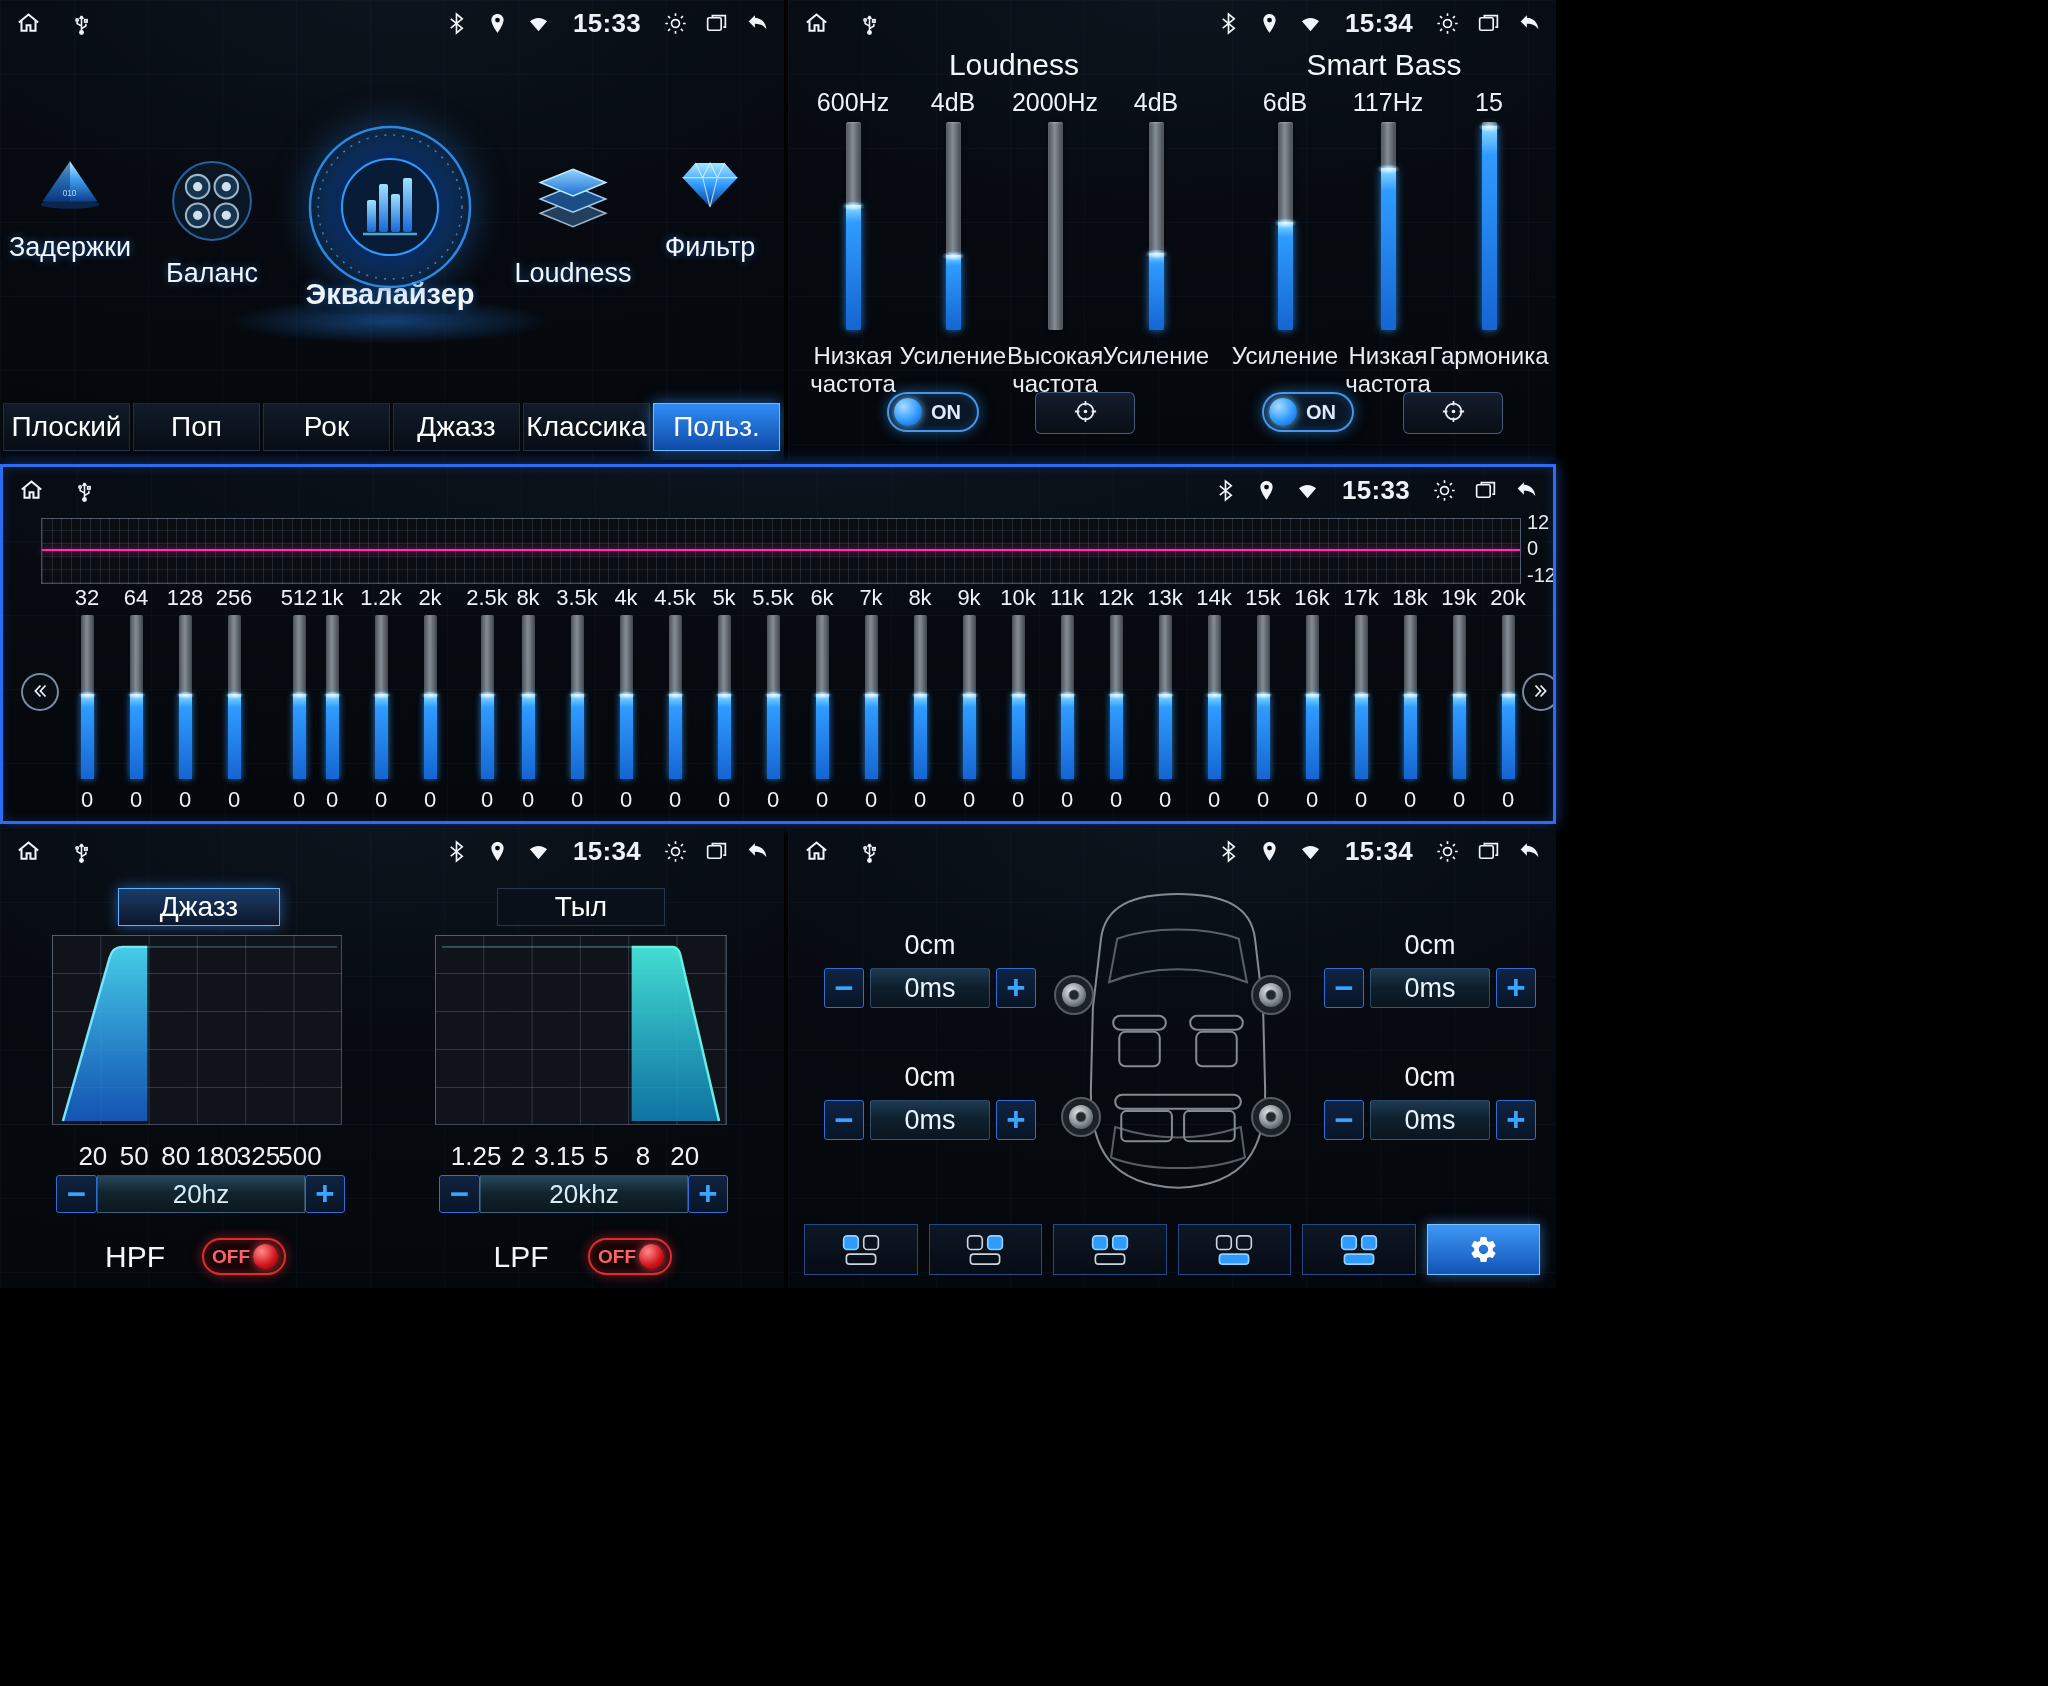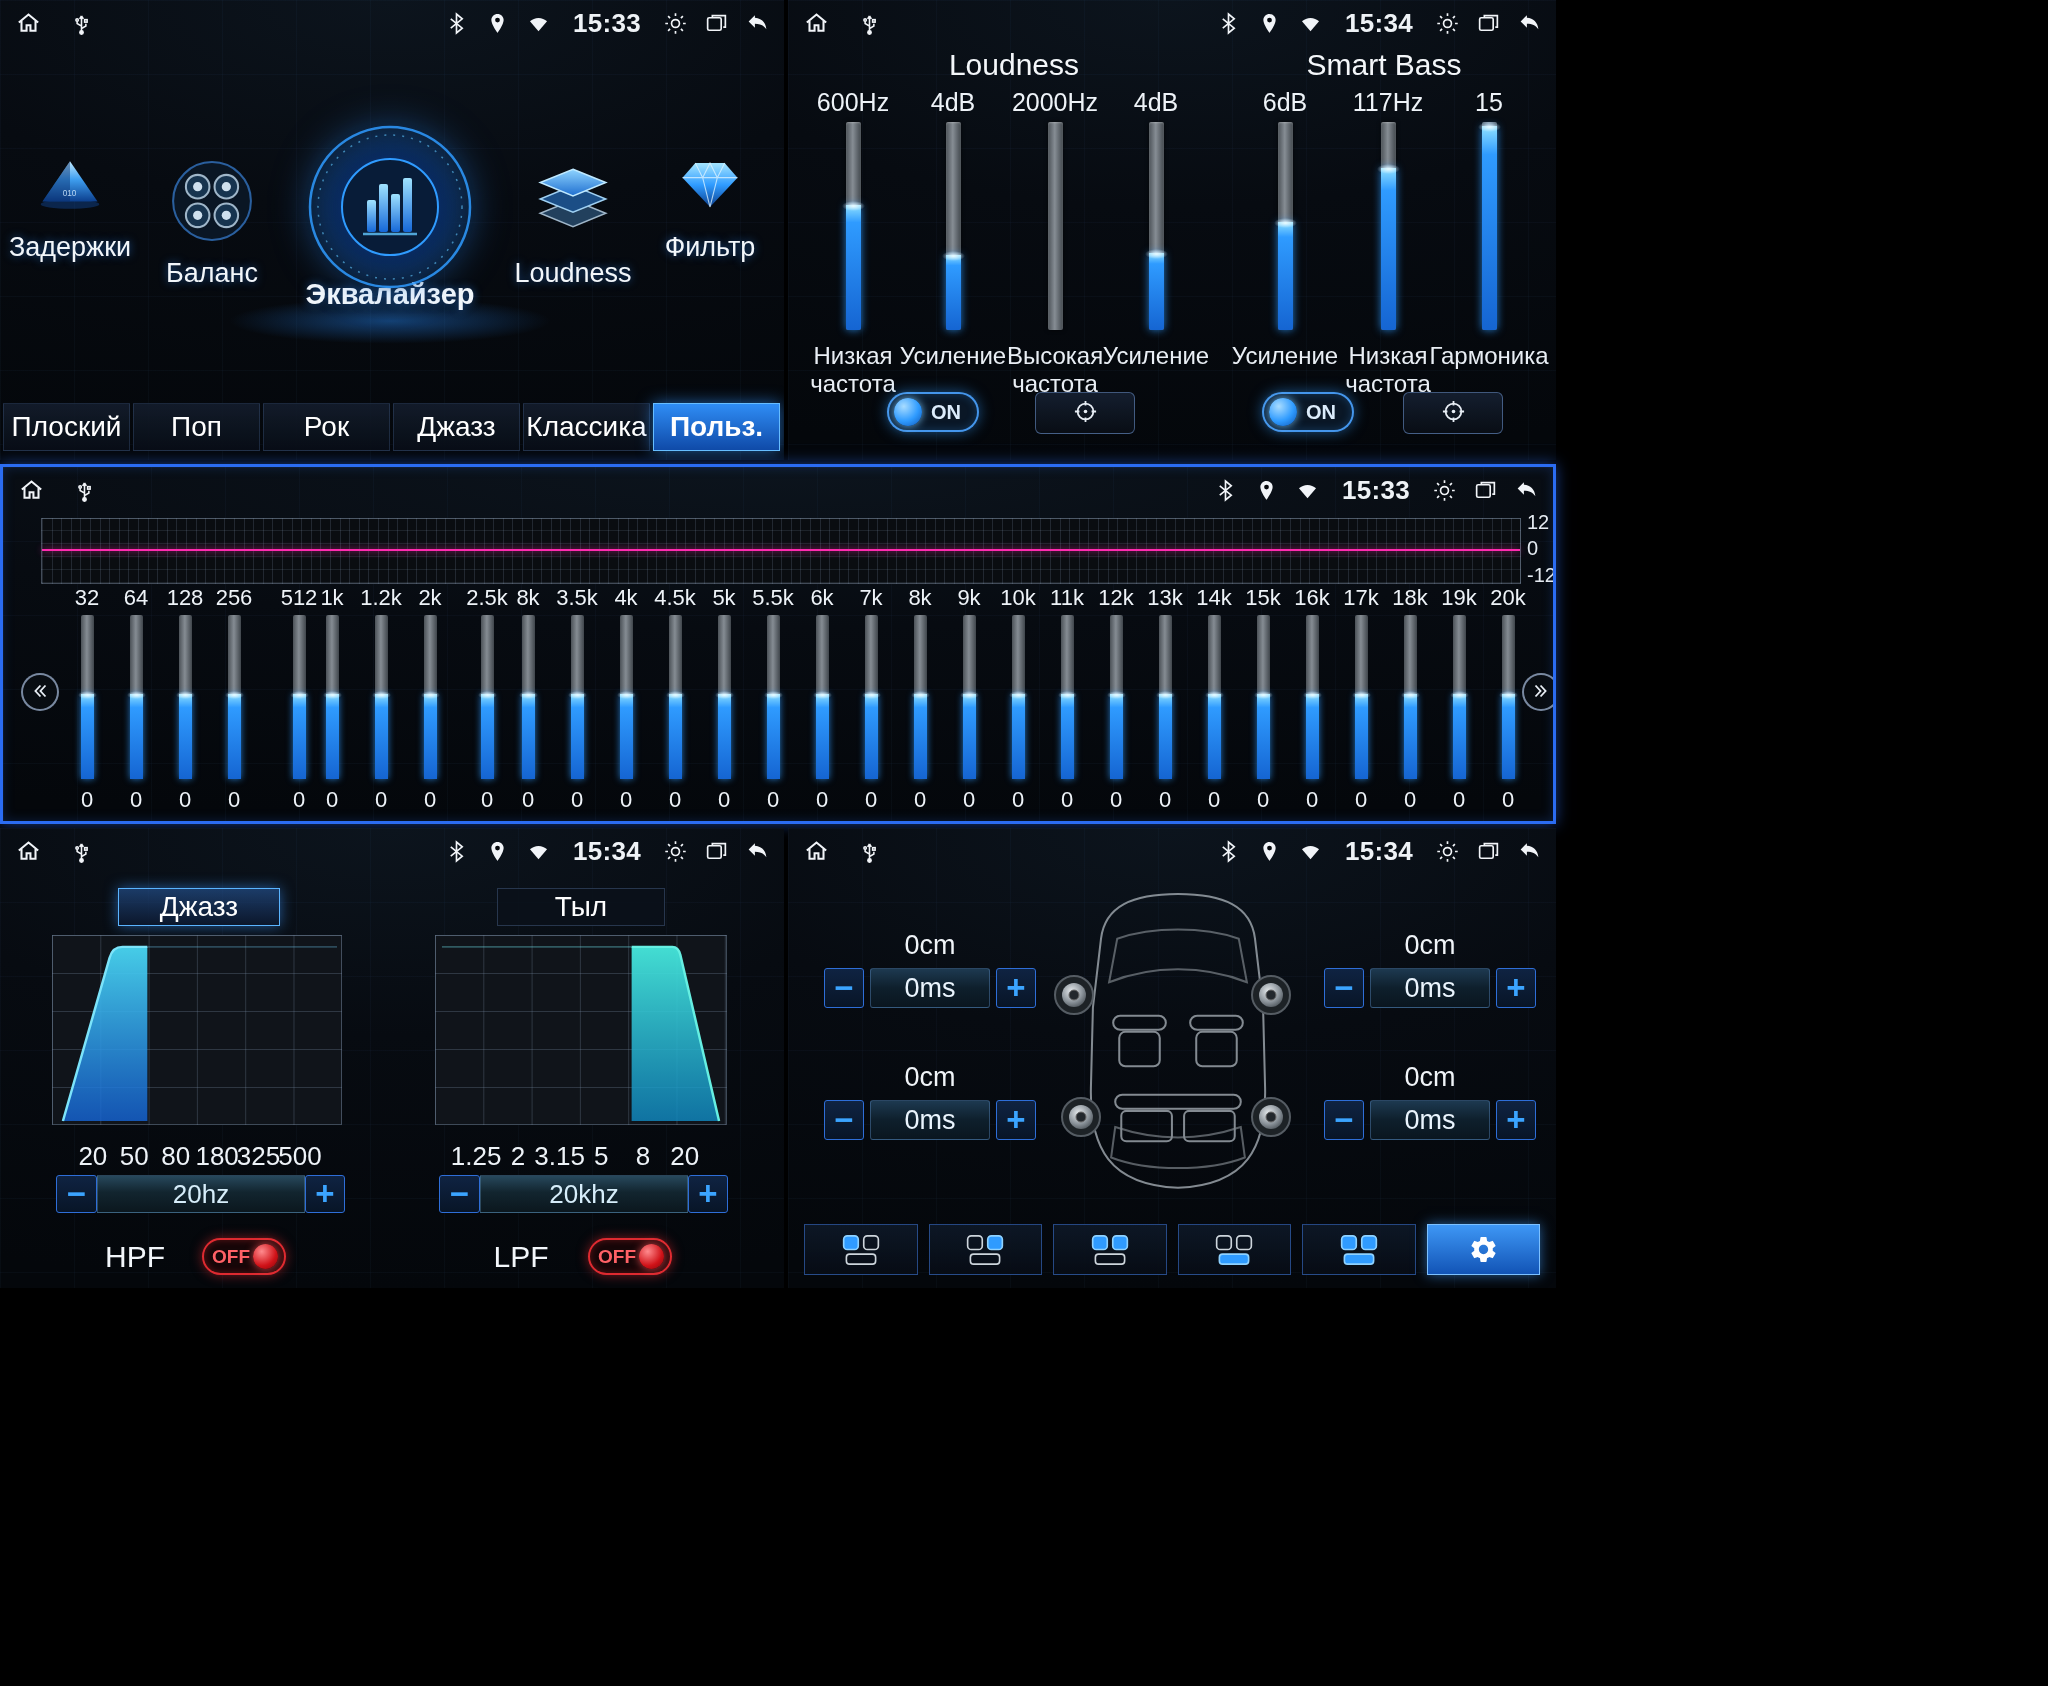--- a/index.html
+++ b/index.html
@@ -28,21 +28,21 @@
   .glow-ellipse{position:absolute;left:228px;top:298px;width:324px;height:46px;border-radius:50%;background:radial-gradient(ellipse at center,rgba(40,140,255,.42),rgba(40,140,255,0) 70%);}
   .carousel{position:absolute;inset:0;}
   .mitem{position:absolute;width:180px;text-align:center;}
   .micon{margin:0 auto;}
   .micon svg{width:100%;height:100%;display:block;}
   .mcenter .micon{filter:drop-shadow(0 0 18px rgba(40,140,255,.65));}
   .mlabel{margin-top:14px;font-size:27px;color:#f2f6fa;text-shadow:0 0 9px rgba(40,120,220,.65);}
   .mcenter .mlabel{margin-top:-16px;font-size:29px;font-weight:700;}
   .presets{position:absolute;left:3px;right:4px;bottom:9px;display:flex;gap:3px;z-index:4;}
   .preset{flex:1;height:48px;font-size:28px;color:#fff;background:linear-gradient(180deg,rgba(20,30,46,.85),rgba(8,13,22,.95));border:1px solid rgba(80,110,160,.28);}
-  .preset.sel{background:linear-gradient(180deg,#2f8df5,#0f4aa8);border:1px solid #66bdff;box-shadow:0 0 16px rgba(47,141,245,.65);font-weight:700;}
+  .preset.sel{background:linear-gradient(180deg,#2f8df5,#0f4aa8);border:1px solid #66bdff;box-shadow:0 0 16px rgba(47,141,245,.65);font-weight:400;}
 
   
   .sec-title{position:absolute;top:48px;width:300px;text-align:center;font-size:30px;color:#f4f7fa;z-index:2;}
   .t-loudness{left:76px;}
   .t-smartbass{left:446px;}
   .lsliders{position:absolute;inset:0;}
   .vcol{position:absolute;top:88px;width:150px;text-align:center;}
   .vs-val{font-size:25px;height:30px;color:#eef3f8;}
   .vs-track{position:relative;width:15px;height:208px;margin:4px auto 0;background:linear-gradient(90deg,#4c5258,#868d94 45%,#41474d);border-radius:2px;box-shadow:inset 0 1px 2px rgba(255,255,255,.25),0 0 4px rgba(0,0,0,.6);}
   .vs-fill{position:absolute;left:0;bottom:0;width:100%;background:linear-gradient(180deg,#8fe0ff 0%,#2f9bff 14%,#1565d2 100%);border-radius:0 0 2px 2px;box-shadow:0 0 9px rgba(47,155,255,.8);}

